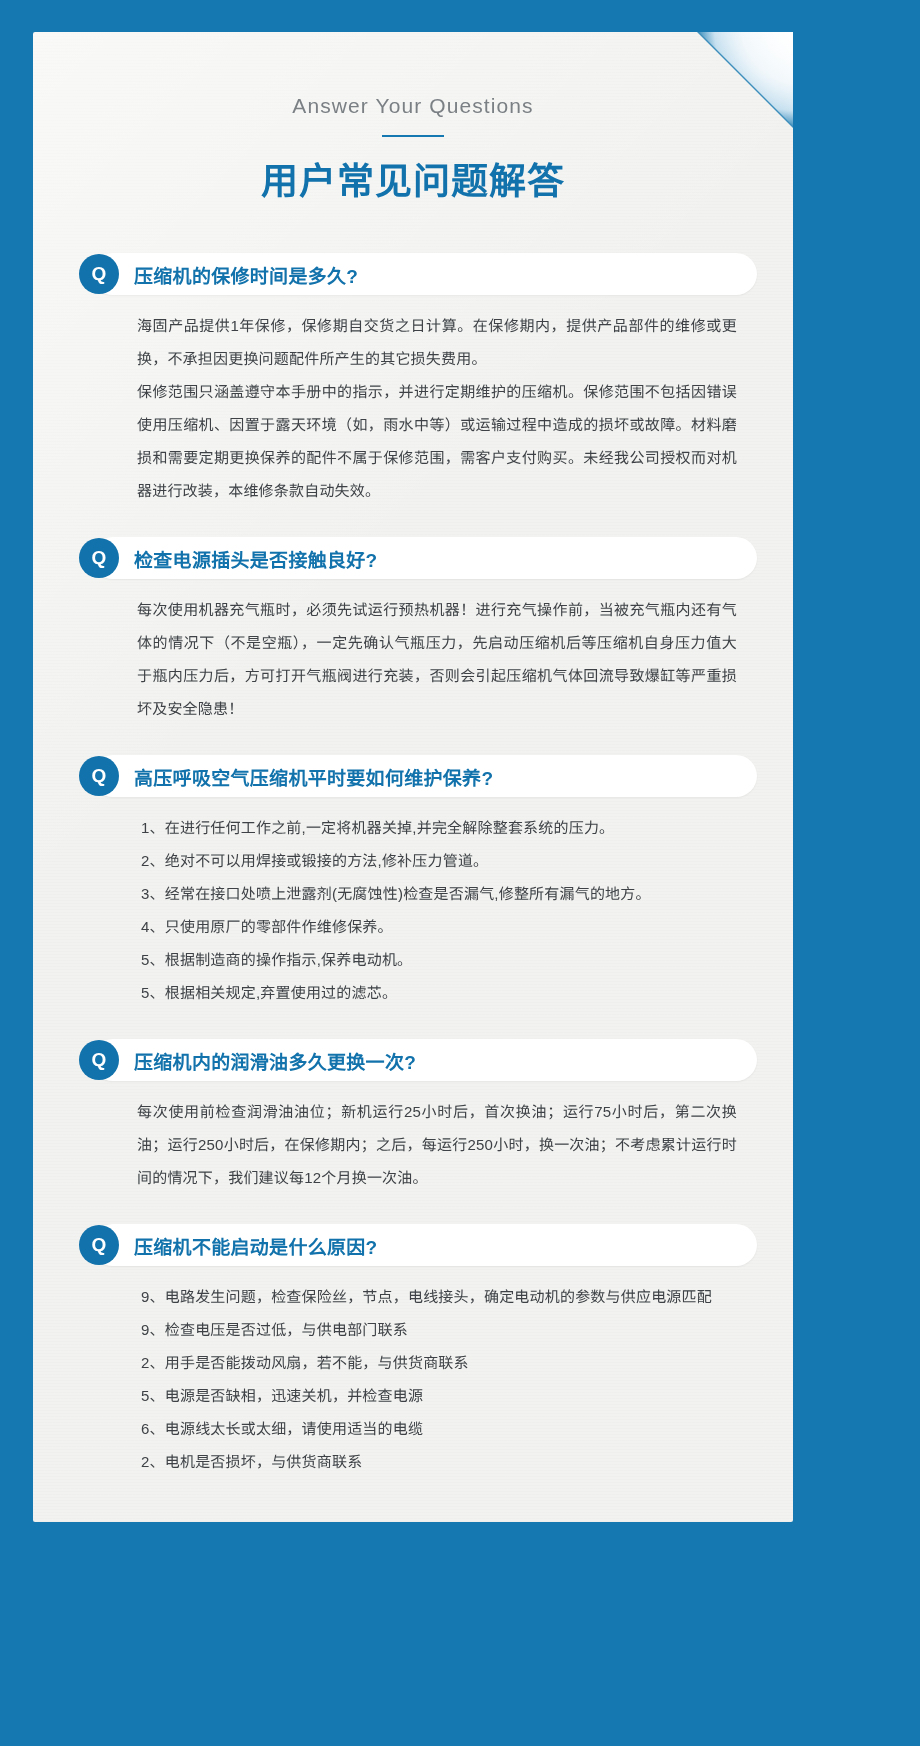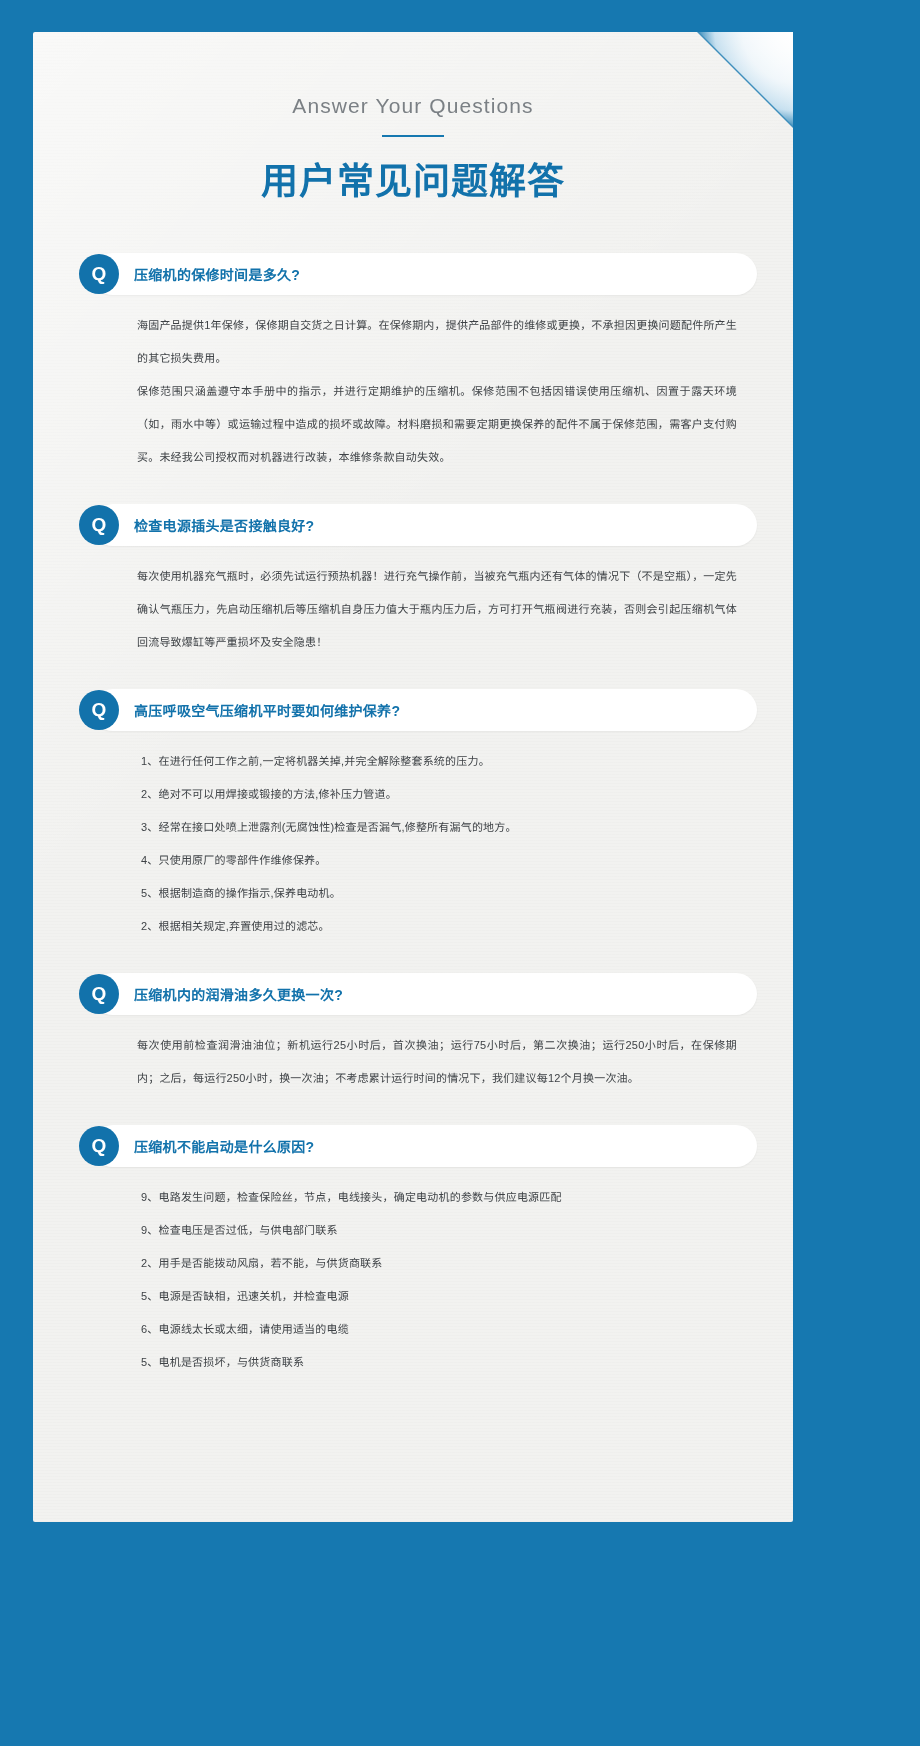--- a/index.html
+++ b/index.html
@@ -113,30 +113,30 @@
     color: #ffffff;
     font-size: 19px;
     font-weight: bold;
     display: flex;
     align-items: center;
     justify-content: center;
     letter-spacing: 0;
   }
   .q-text {
     margin-left: 42px;
-    font-size: 14px;
+    font-size: 19px;
     font-weight: bold;
     color: #1272ab;
     letter-spacing: 0.3px;
   }
 
   .answer {
     padding: 14px 20px 6px 58px;
     color: #3e4246;
-    font-size: 11px;
+    font-size: 15px;
     line-height: 33px;
     letter-spacing: 0.2px;
     text-align: justify;
   }
   .answer p { margin: 0; }
   .answer.list { padding-left: 62px; }
   .answer.list .li { display: block; }
 
   .spacer-lg { height: 16px; }
 </style>
@@ -189,21 +189,21 @@
         <div class="q-row">
           <div class="q-badge">Q</div>
           <div class="q-text">高压呼吸空气压缩机平时要如何维护保养?</div>
         </div>
         <div class="answer list">
           <span class="li">1、在进行任何工作之前,一定将机器关掉,并完全解除整套系统的压力。</span>
           <span class="li">2、绝对不可以用焊接或锻接的方法,修补压力管道。</span>
           <span class="li">3、经常在接口处喷上泄露剂(无腐蚀性)检查是否漏气,修整所有漏气的地方。</span>
           <span class="li">4、只使用原厂的零部件作维修保养。</span>
           <span class="li">5、根据制造商的操作指示,保养电动机。</span>
-          <span class="li">2、根据相关规定,弃置使用过的滤芯。</span>
+          <span class="li">5、根据相关规定,弃置使用过的滤芯。</span>
         </div>
       </div>
 
       <div class="spacer-lg"></div>
 
       <div class="faq-item">
         <div class="q-row">
           <div class="q-badge">Q</div>
           <div class="q-text">压缩机内的润滑油多久更换一次?</div>
         </div>
@@ -218,19 +218,19 @@
         <div class="q-row">
           <div class="q-badge">Q</div>
           <div class="q-text">压缩机不能启动是什么原因?</div>
         </div>
         <div class="answer list">
           <span class="li">9、电路发生问题，检查保险丝，节点，电线接头，确定电动机的参数与供应电源匹配</span>
           <span class="li">9、检查电压是否过低，与供电部门联系</span>
           <span class="li">2、用手是否能拨动风扇，若不能，与供货商联系</span>
           <span class="li">5、电源是否缺相，迅速关机，并检查电源</span>
           <span class="li">6、电源线太长或太细，请使用适当的电缆</span>
-          <span class="li">5、电机是否损坏，与供货商联系</span>
+          <span class="li">2、电机是否损坏，与供货商联系</span>
         </div>
       </div>
 
     </div>
   </div>
 </div>
 
 </body></html>

